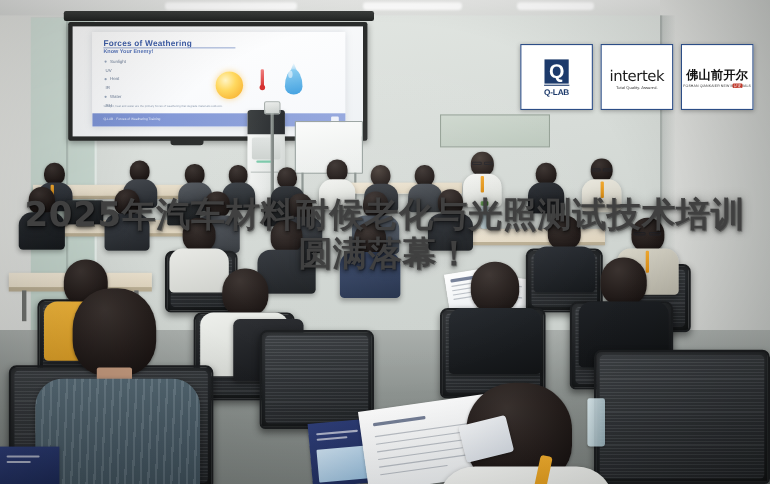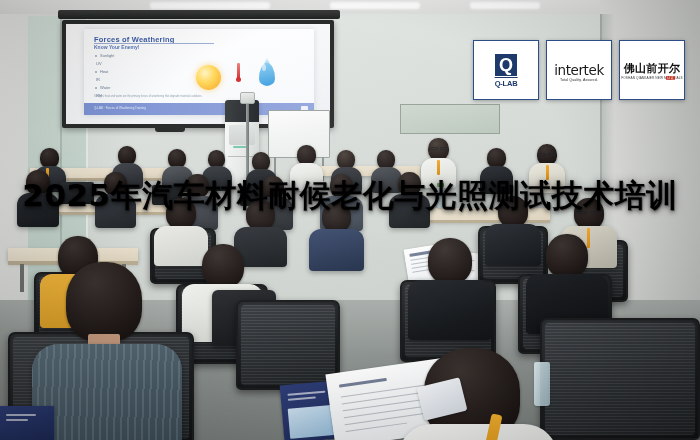--- a/index.html
+++ b/index.html
@@ -200,21 +200,21 @@
               border-radius:1px; white-space:nowrap; }
   .itk-word { position:absolute; left:50%; top:21px; transform:translateX(-50%);
               font-size:13.5px; color:#1a1a1a; white-space:nowrap; letter-spacing:-.4px;
               font-family:"DejaVu Sans",sans-serif; }
   .itk-sub { position:absolute; left:50%; top:37px; transform:translateX(-50%);
              font-size:3.6px; color:#2a2a2a; white-space:nowrap; letter-spacing:.1px; }
 
   
   .title-wrap { position:absolute; left:0; top:178px; width:700px; z-index:50;
                 text-align:center; }
-  .title-line { color:#000000; font-weight:bold; line-height:1.16;
+  .title-line { color:#404040; font-weight:bold; line-height:1.16;
                 font-family:"DejaVu Sans","Liberation Sans",sans-serif;
                 letter-spacing:.5px;
                 text-shadow:0 2px 4px rgba(0,0,0,.55), 0 0 10px rgba(0,0,0,.35),
                             1px 1px 0 rgba(0,0,0,.25); }
   .title-1 { font-size:31px; white-space:nowrap; }
   .title-2 { font-size:31px; white-space:nowrap; }
 </style>
 </head>
 <body>
 
@@ -550,15 +550,16 @@
     <div class="logo-card">
       <div class="cn-logo">佛山前开尔</div>
       <div class="cn-sub">FOSHAN QIANKAIER NEW MATERIALS</div>
       <div class="cn-badge">认证</div>
     </div>
 
   </div>
 
   <div class="title-wrap">
     <div class="title-line title-1">2025年汽车材料耐候老化与光照测试技术培训</div>
+    <div class="title-line title-2">圆满落幕！</div>
   </div>
 
 </div>
 
 </body></html>

